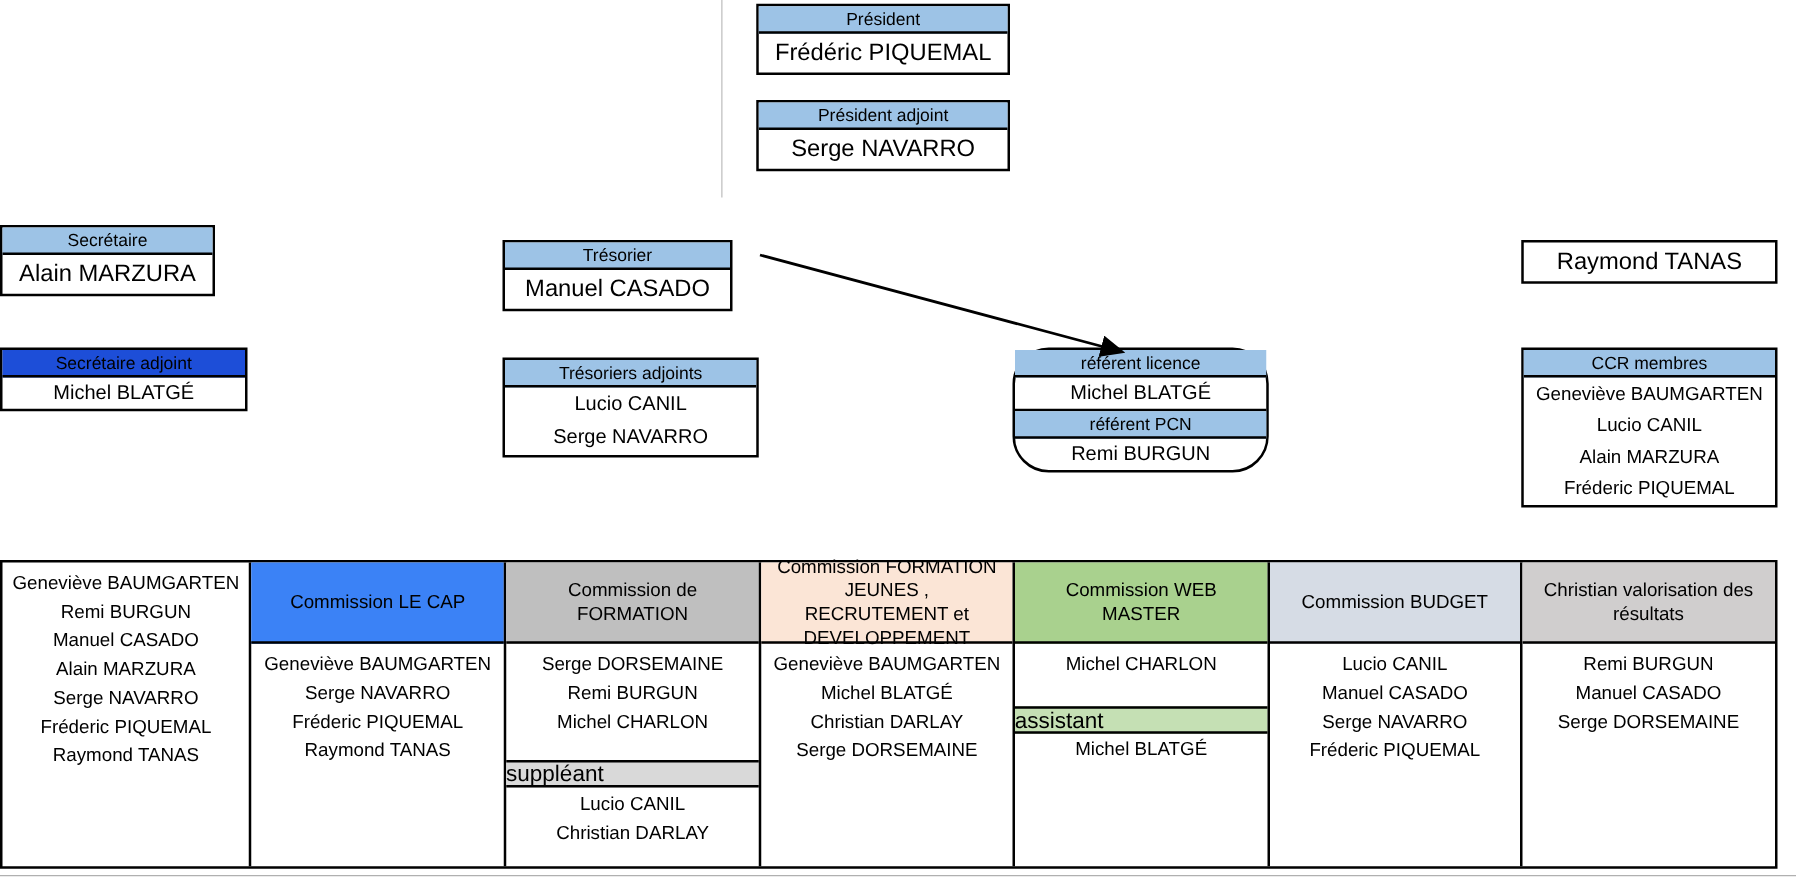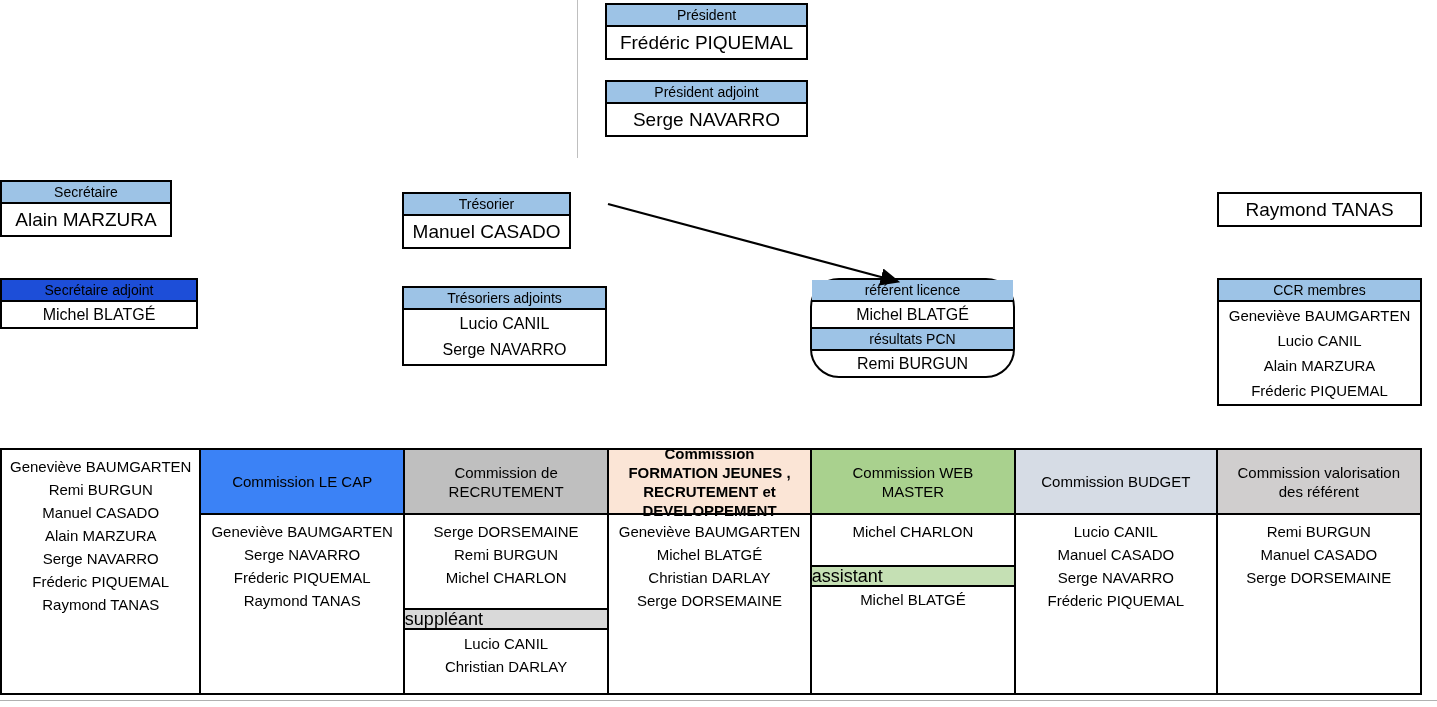--- a/index.html
+++ b/index.html
@@ -67,37 +67,37 @@
   <div class="obox" style="left:0;top:180px;width:172px;">
     <div class="obox-title" style="background: rgb(157, 195, 230);">Secrétaire</div>
     <div class="obox-name">Alain MARZURA</div>
   </div>
 
   <div class="obox" style="left:0;top:278px;width:198px;">
     <div class="obox-title" style="background: #1d4ed8;">Secrétaire adjoint</div>
     <div class="obox-name md">Michel BLATGÉ</div>
   </div>
 
-  <div class="obox" style="left:402px;top:192px;width:169px;">
+  <div class="obox" style="left:402px;top:192px;width:184px;">
     <div class="obox-title" style="background: rgb(157, 195, 230);">Trésorier</div>
     <div class="obox-name">Manuel  CASADO</div>
   </div>
 
   <div class="obox obox-list" style="left:402px;top:286px;width:205px;">
     <div class="obox-title" style="background: rgb(157, 195, 230);">Trésoriers adjoints</div>
     <div style="padding:1px 0;">
         <div class="obox-name">Lucio CANIL</div>
         <div class="obox-name">Serge NAVARRO</div>
       </div>
   </div>
 
   <div class="obox" style="left:810px;top:278px;width:205px;border-radius:29px;">
     <div class="obox-title" style="background: rgb(157, 195, 230);">référent licence</div>
     <div class="obox-name md obox-row-border">Michel BLATGÉ</div>
-    <div class="obox-title" style="background: rgb(157, 195, 230);">résultats PCN</div>
+    <div class="obox-title" style="background: rgb(157, 195, 230);">référent PCN</div>
     <div class="obox-name md">Remi BURGUN</div>
   </div>
 
   <div class="obox" style="left:1217px;top:192px;width:205px;">
     <div class="obox-name">Raymond TANAS</div>
   </div>
 
   <div class="obox obox-list sm" style="left:1217px;top:278px;width:205px;">
     <div class="obox-title" style="background: rgb(157, 195, 230);">CCR membres</div>
     <div style="padding:1px 0;">
@@ -139,37 +139,37 @@
         <div class="members">
             <div class="member">Geneviève BAUMGARTEN</div>
             <div class="member">Serge NAVARRO</div>
             <div class="member">Fréderic PIQUEMAL</div>
             <div class="member">Raymond TANAS</div>
           </div>
       </div>
     </div>
 
     <div class="ccol" style="width:205px;">
-      <div class="ccol-header" style="background: rgb(191, 191, 191);">Commission de RECRUTEMENT</div>
+      <div class="ccol-header" style="background: rgb(191, 191, 191);">Commission de FORMATION</div>
       <div class="ccol-body">
         <div class="members">
             <div class="member">Serge DORSEMAINE</div>
             <div class="member">Remi BURGUN</div>
             <div class="member">Michel CHARLON</div>
           </div>
         <div class="subband" style="top: 93px; background: rgb(217, 217, 217);">suppléant</div>
         <div class="submembers" style="top:117px;">
             <div class="member">Lucio CANIL</div>
             <div class="member">Christian DARLAY</div>
           </div>
       </div>
     </div>
 
     <div class="ccol" style="width:203px;">
-      <div class="ccol-header" style="background: rgb(251, 229, 214); font-weight: bold;">Commission FORMATION JEUNES , RECRUTEMENT et DEVELOPPEMENT</div>
+      <div class="ccol-header" style="background: rgb(251, 229, 214);">Commission FORMATION JEUNES , RECRUTEMENT et DEVELOPPEMENT</div>
       <div class="ccol-body">
         <div class="members">
             <div class="member">Geneviève BAUMGARTEN</div>
             <div class="member">Michel BLATGÉ</div>
             <div class="member">Christian DARLAY</div>
             <div class="member">Serge DORSEMAINE</div>
           </div>
       </div>
     </div>
 
@@ -192,21 +192,21 @@
         <div class="members">
             <div class="member">Lucio CANIL</div>
             <div class="member">Manuel CASADO</div>
             <div class="member">Serge NAVARRO</div>
             <div class="member">Fréderic PIQUEMAL</div>
           </div>
       </div>
     </div>
 
     <div class="ccol" style="width:205px;">
-      <div class="ccol-header" style="background: rgb(208, 206, 206);">Commission valorisation des référent</div>
+      <div class="ccol-header" style="background: rgb(208, 206, 206);">Christian valorisation des résultats</div>
       <div class="ccol-body">
         <div class="members">
             <div class="member">Remi BURGUN</div>
             <div class="member">Manuel  CASADO</div>
             <div class="member">Serge DORSEMAINE</div>
           </div>
       </div>
     </div>
 
   </div>

